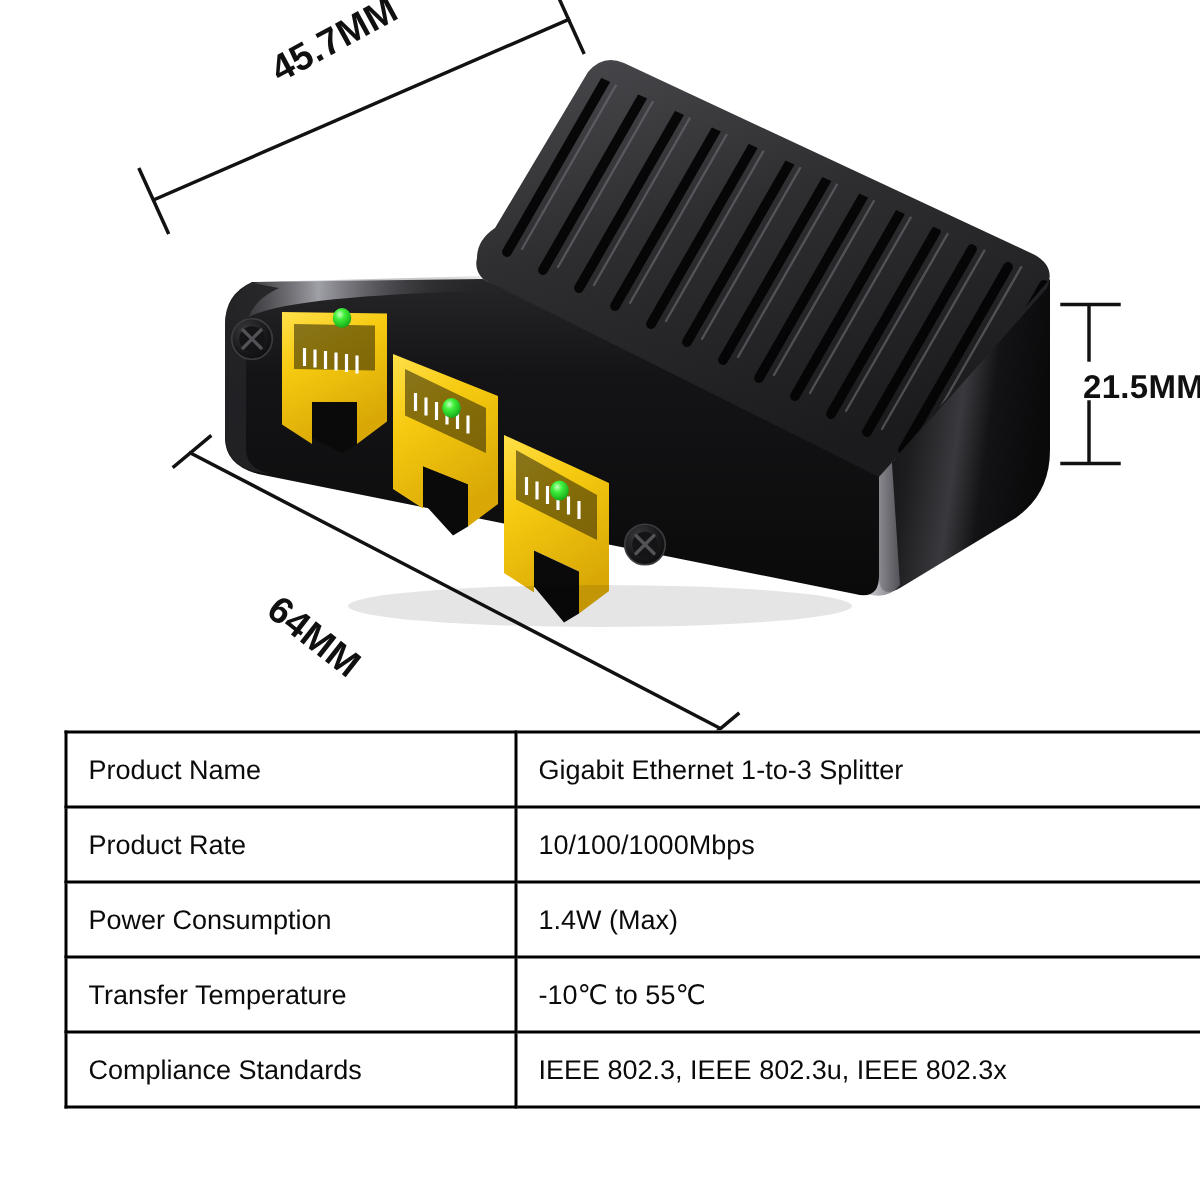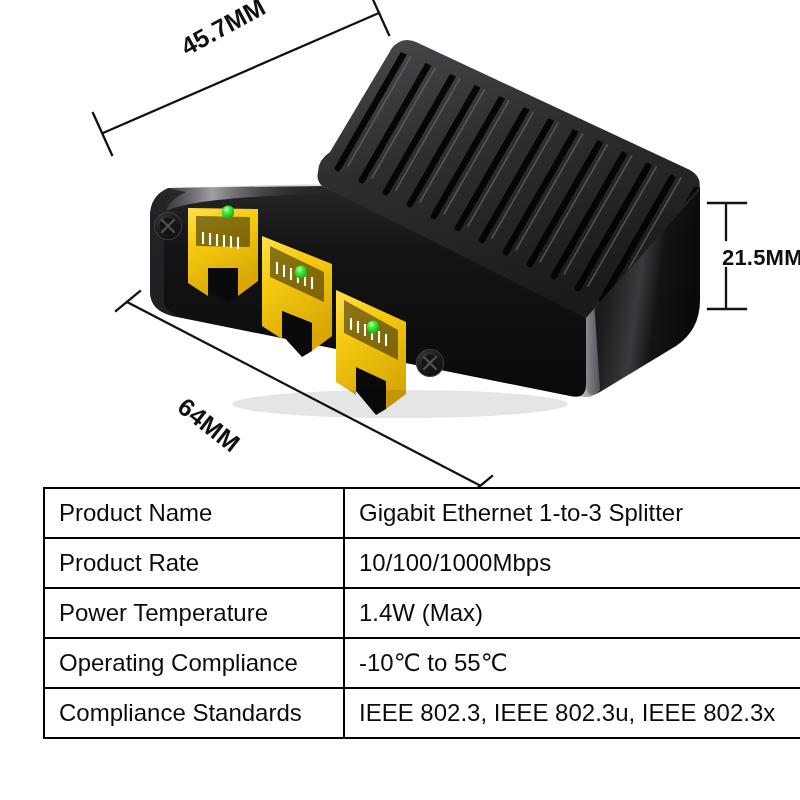--- a/index.html
+++ b/index.html
@@ -50,21 +50,21 @@
     left:43px;top:487px;
     width:732px;
     border-collapse:collapse;
     table-layout:fixed;
     background:#fff;
   }
   .spec-table td{
     border:2.5px solid #000;
     height:48px;
     padding:0 0 0 14px;
-    font-size:24px;
+    font-size:18px;
     color:#0b0b0b;
     vertical-align:middle;
     font-family:"Liberation Sans","DejaVu Sans",sans-serif;
     line-height:1.15;
   }
   .spec-table .col-label{width:284px;}
   .spec-table .col-value{width:448px;}
 </style>
 </head>
 <body>
@@ -282,25 +282,25 @@
     <tbody>
       <tr>
         <td class="col-label">Product Name</td>
         <td class="col-value">Gigabit Ethernet 1-to-3 Splitter</td>
       </tr>
       <tr>
         <td class="col-label">Product Rate</td>
         <td class="col-value">10/100/1000Mbps</td>
       </tr>
       <tr>
-        <td class="col-label">Power Temperature</td>
+        <td class="col-label">Power Consumption</td>
         <td class="col-value">1.4W (Max)</td>
       </tr>
       <tr>
-        <td class="col-label">Operating Compliance</td>
+        <td class="col-label">Transfer Temperature</td>
         <td class="col-value">-10℃ to 55℃</td>
       </tr>
       <tr>
         <td class="col-label">Compliance Standards</td>
         <td class="col-value">IEEE 802.3, IEEE 802.3u, IEEE 802.3x</td>
       </tr>
     </tbody>
   </table>
 
 </div>

